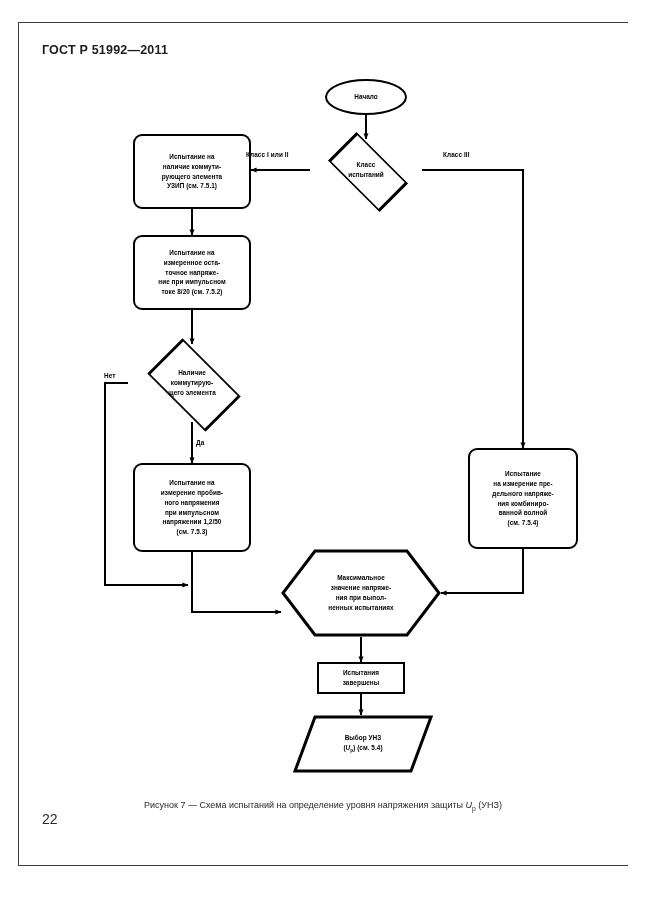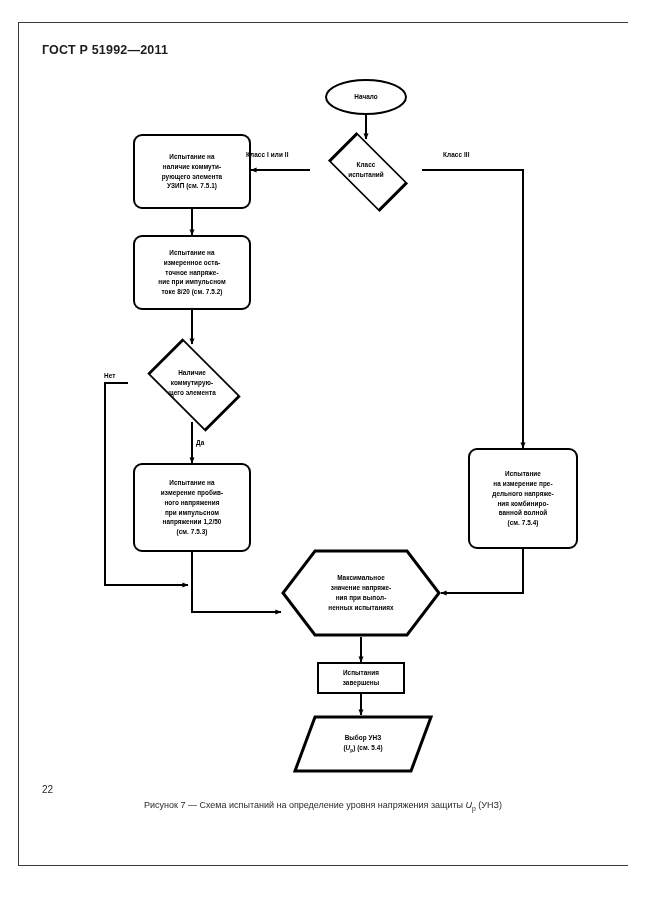--- a/index.html
+++ b/index.html
@@ -155,22 +155,22 @@
   #figure-caption .sub {
     font-size: 6.8px;
     vertical-align: sub;
     font-style: normal;
   }
 
   
   #page-number {
     position: absolute;
     left: 42px;
-    top: 784px;
-    font-size: 10px;
+    top: 811px;
+    font-size: 14px;
     color: #2a2a2a;
   }
 
   .vsub {
     font-size: 0.72em;
     vertical-align: sub;
   }
   .ital { font-style: italic; }
 </style>
 </head>

